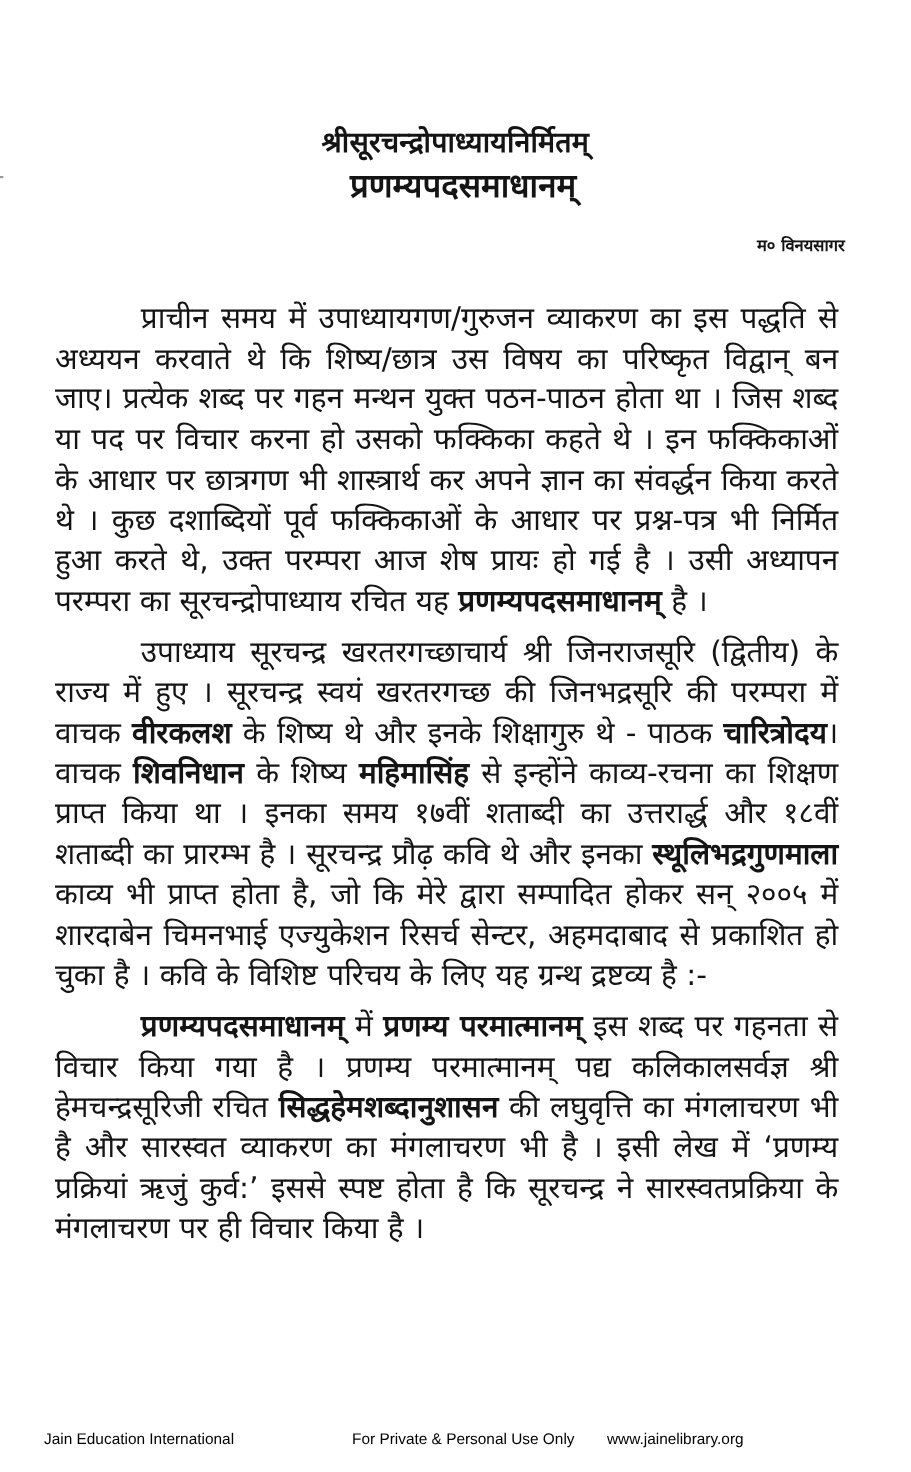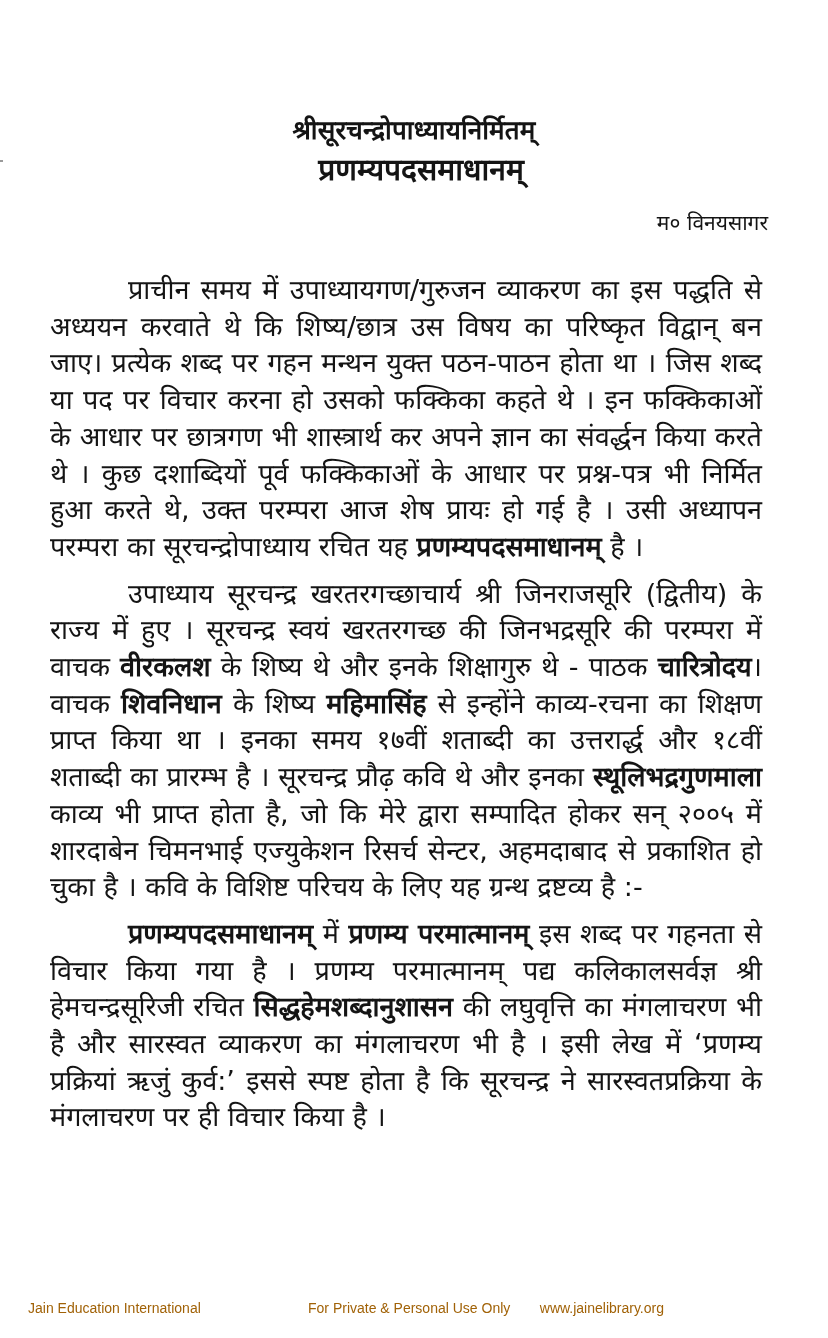--- a/index.html
+++ b/index.html
@@ -45,22 +45,22 @@
     .title {
       font-size: 30px;
       font-weight: bold;
       line-height: 44px;
       padding-left: 14px;
     }
     .author {
       position: absolute;
       top: 208px;
       right: 60px;
-      font-size: 21px;
-      font-weight: normal;
+      font-size: 15px;
+      font-weight: bold;
       line-height: 30px;
       margin-left: 40px;
     }
     .body-text {
       position: absolute;
       top: 272px;
       left: 50px;
       width: 712px;
       font-size: 27px;
       line-height: 36.7px;
@@ -68,26 +68,26 @@
     }
     .para {
       margin: 0 0 10px 0;
       text-indent: 78px;
       text-align-last: left;
     }
     .para b { font-weight: bold; }
     .footer {
       position: absolute;
       top: 1300px;
-      left: 4px;
+      left: 16px;
       width: 684px;
       height: 24px;
       font-family: "Liberation Sans", sans-serif;
       font-size: 14px;
-      color: #a16207;
+      color: #000000;
     }
     .footer span { position: absolute; top: 0; white-space: nowrap; }
     .footer .f-left { left: 24px; }
     .footer .f-center { left: 304px; }
     .footer .f-right { right: 24px; }
   </style>
 </head>
 <body>
 
 <div class="page">

